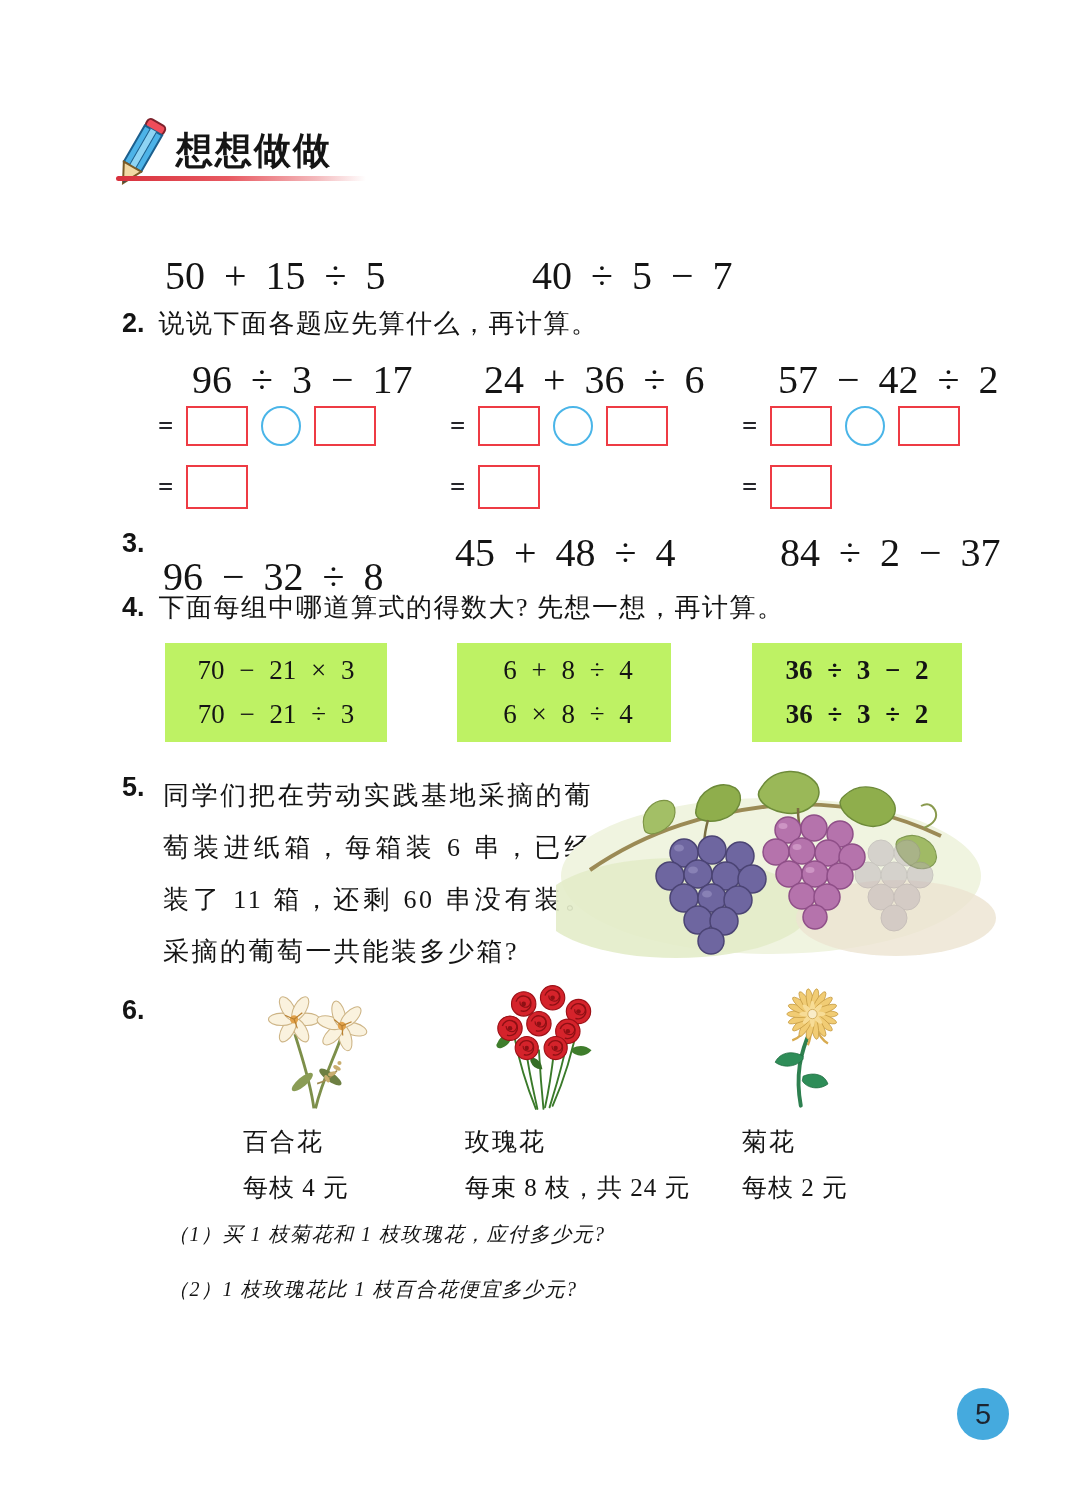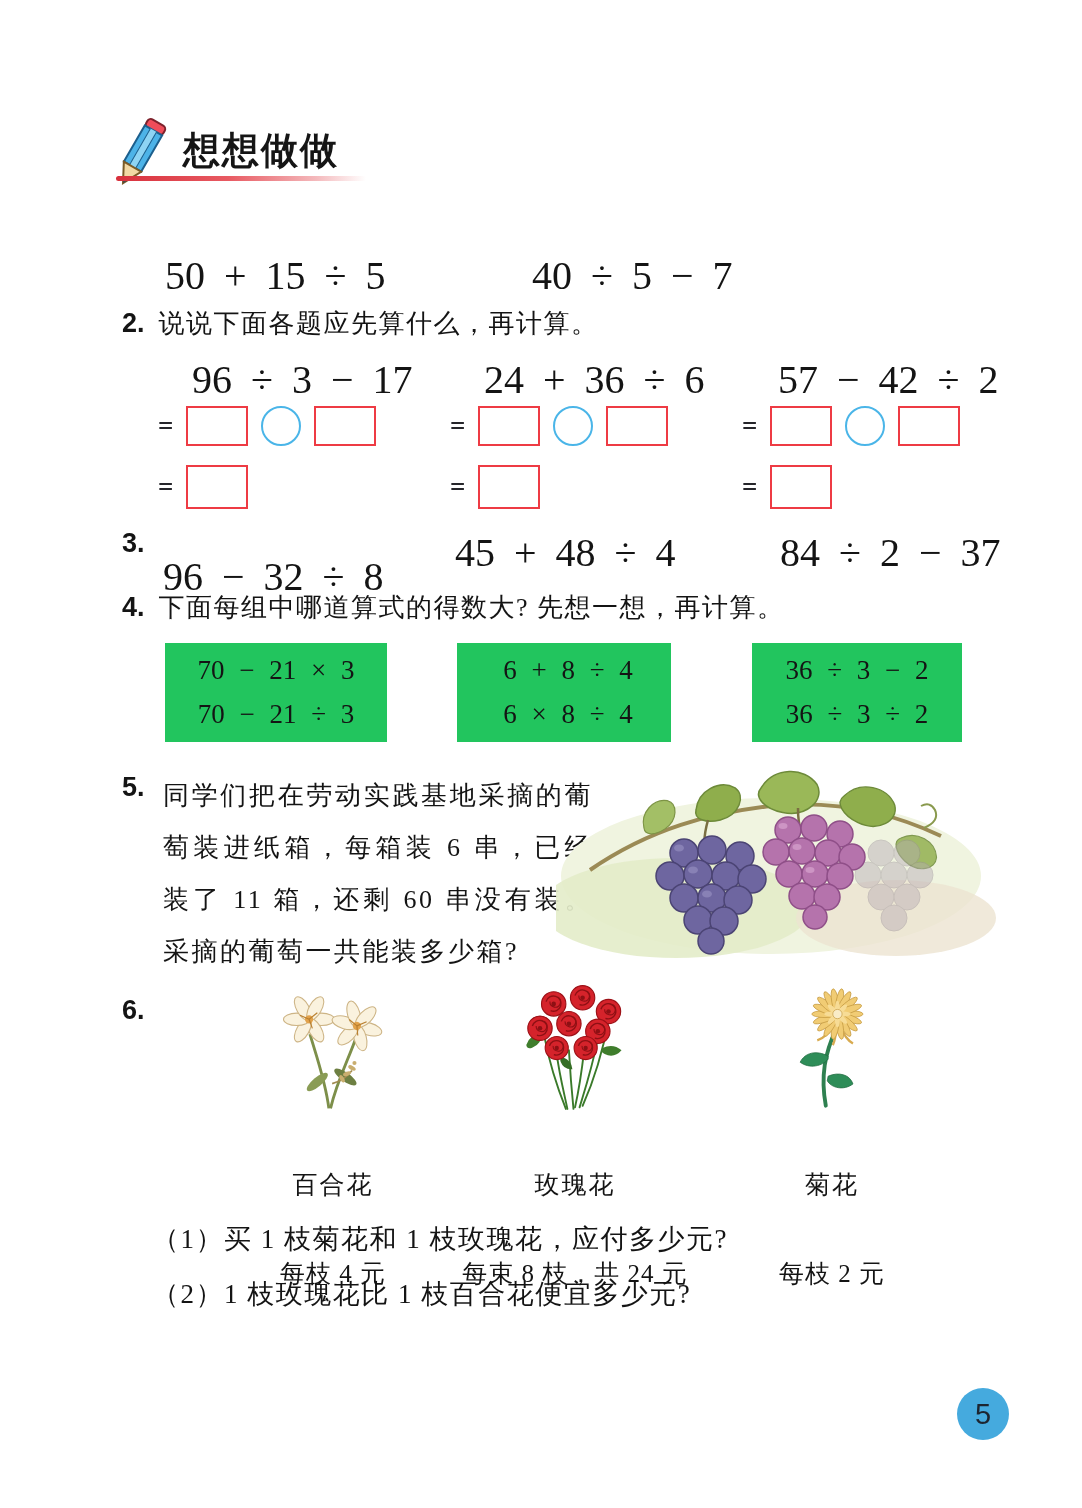--- a/index.html
+++ b/index.html
@@ -2,54 +2,54 @@
 <html><head>
 <meta charset="utf-8">
 <style>
   html,body { margin:0; padding:0; background:#ffffff; }
   .page {
     position:relative; width:1082px; height:1508px; background:#ffffff;
     font-family:"Liberation Serif","DejaVu Serif",serif; color:#141414; overflow:hidden;
   }
   
   .pencil { position:absolute; left:108px; top:112px; width:66px; height:80px; }
-  .title  { position:absolute; left:183px; top:126px;
+  .title  { position:absolute; left:176px; top:126px;
             font-family:"Liberation Sans","DejaVu Sans",sans-serif;
             font-weight:bold; font-size:37px; letter-spacing:2px; color:#151515; }
   .title-underline { position:absolute; left:116px; top:176px; width:250px; height:5px;
             border-radius:3px;
             background:linear-gradient(to right,#d8303c 0%,#e85a62 45%,#f4b9bc 80%,rgba(244,185,188,0) 100%); }
   
   .qline { position:absolute; white-space:nowrap; font-size:26px; }
   .qnum  { font-family:"Liberation Sans","DejaVu Sans",sans-serif; font-weight:bold;
            font-size:27px; margin-right:14px; }
   .qtext { letter-spacing:1.5px; }
   .expr  { position:absolute; white-space:nowrap; font-size:40px; word-spacing:9px; }
   
   .work-col { position:absolute; width:290px; }
   .work-row { display:flex; align-items:center; gap:13px; margin-bottom:17px; height:44px; }
   .eq  { font-size:27px; font-weight:bold; color:#26262b; }
   .abox { width:58px; height:36px; border:2px solid #ee3b44; background:#fff; }
   .abox.tall { height:40px; }
   .op-circle { width:36px; height:36px; border:2px solid #4ab5e8; border-radius:50%; background:#fff; }
   
-  .group-box { position:absolute; top:643px; height:99px; background:#22c55e;
+  .group-box { position:absolute; top:643px; height:99px; background:#bef264;
                display:flex; flex-direction:column; justify-content:space-evenly;
                align-items:center; font-size:27px; }
   .group-box .gexpr { word-spacing:8px; white-space:nowrap; }
   
   .q5-text { position:absolute; left:163px; top:770px; width:430px;
              font-size:26px; line-height:52px; letter-spacing:2.5px; text-align:justify; }
   .grapes { position:absolute; left:556px; top:758px; width:466px; height:208px; }
   
-  .flower-fig { position:absolute; display:flex; flex-direction:column; align-items:center;gap:43px; }
+  .flower-fig { position:absolute; display:flex; flex-direction:column; align-items:flex-start; }
   .flower-fig svg { display:block; }
   .flower-name  { margin-top:10px; font-size:25px; letter-spacing:2px; white-space:nowrap; }
   .flower-price { margin-top:13px; font-size:25px; letter-spacing:1px; white-space:nowrap; }
-  .subq { position:absolute; left:152px; white-space:nowrap; font-size:27px; letter-spacing:1.5px; }
+  .subq { position:absolute; left:168px; white-space:nowrap; font-size:20px; letter-spacing:1.5px;font-style:italic; }
   
   .page-badge { position:absolute; left:957px; top:1388px; width:52px; height:52px;
                 border-radius:50%; background:#45aade; display:flex; align-items:center;
                 justify-content:center; font-family:"Liberation Sans","DejaVu Sans",sans-serif;
                 font-size:29px; color:#1d2530; }
 </style>
 </head>
 <body>
 
 <div class="page">
@@ -129,21 +129,21 @@
     <span class="qnum">4.</span><span class="qtext">下面每组中哪道算式的得数大? 先想一想，再计算。</span>
   </div>
   <div class="group-box" style="left:165px; width:222px;">
     <div class="gexpr">70 − 21 × 3</div>
     <div class="gexpr">70 − 21 ÷ 3</div>
   </div>
   <div class="group-box" style="left:457px; width:206px;padding-left:8px;">
     <div class="gexpr">6 + 8 ÷ 4</div>
     <div class="gexpr">6 × 8 ÷ 4</div>
   </div>
-  <div class="group-box" style="left:752px; width:210px;">
+  <div class="group-box" style="left:752px; width:210px;font-weight:bold;">
     <div class="gexpr">36 ÷ 3 − 2</div>
     <div class="gexpr">36 ÷ 3 ÷ 2</div>
   </div>
 
   <div class="qline" style="left:122px; top:772px;">
     <span class="qnum">5.</span>
   </div>
   <div class="q5-text">同学们把在劳动实践基地采摘的葡萄装进纸箱，每箱装 6 串，已经装了 11 箱，还剩 60 串没有装。采摘的葡萄一共能装多少箱?</div>
 
   <svg class="grapes" viewBox="0 0 466 208">

